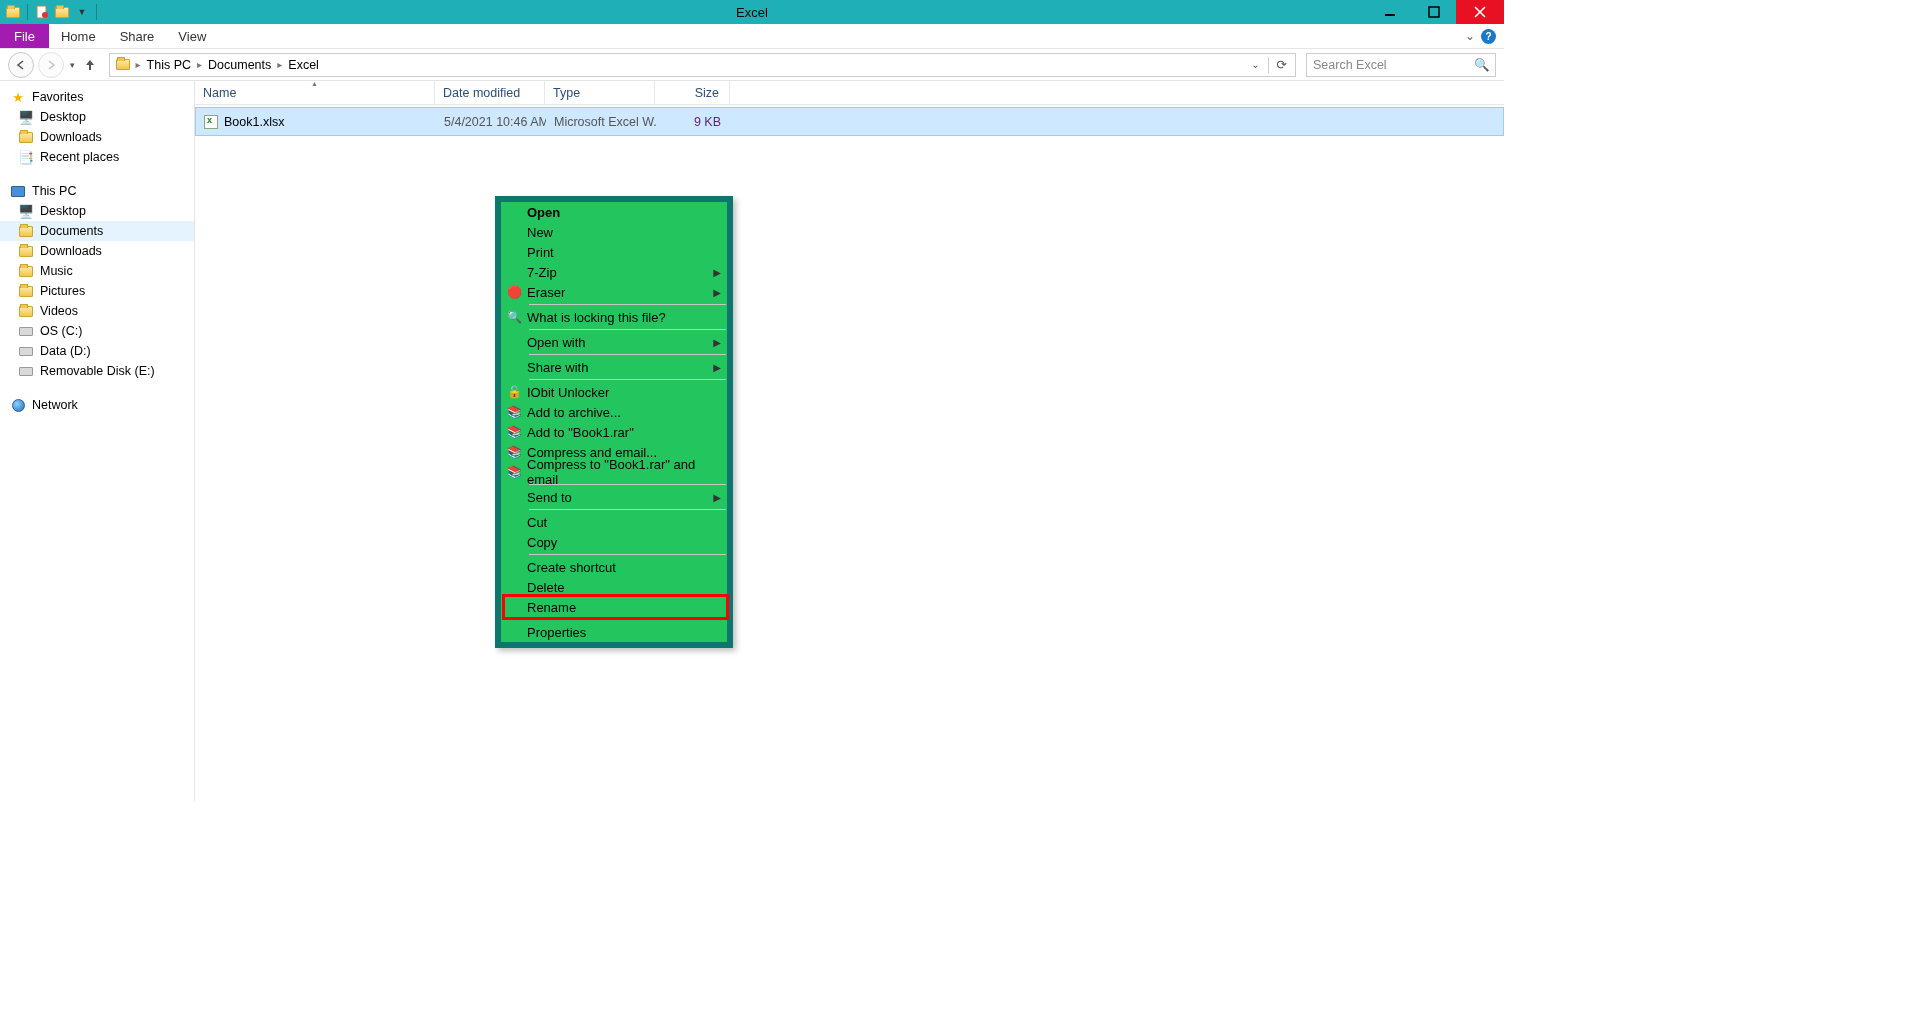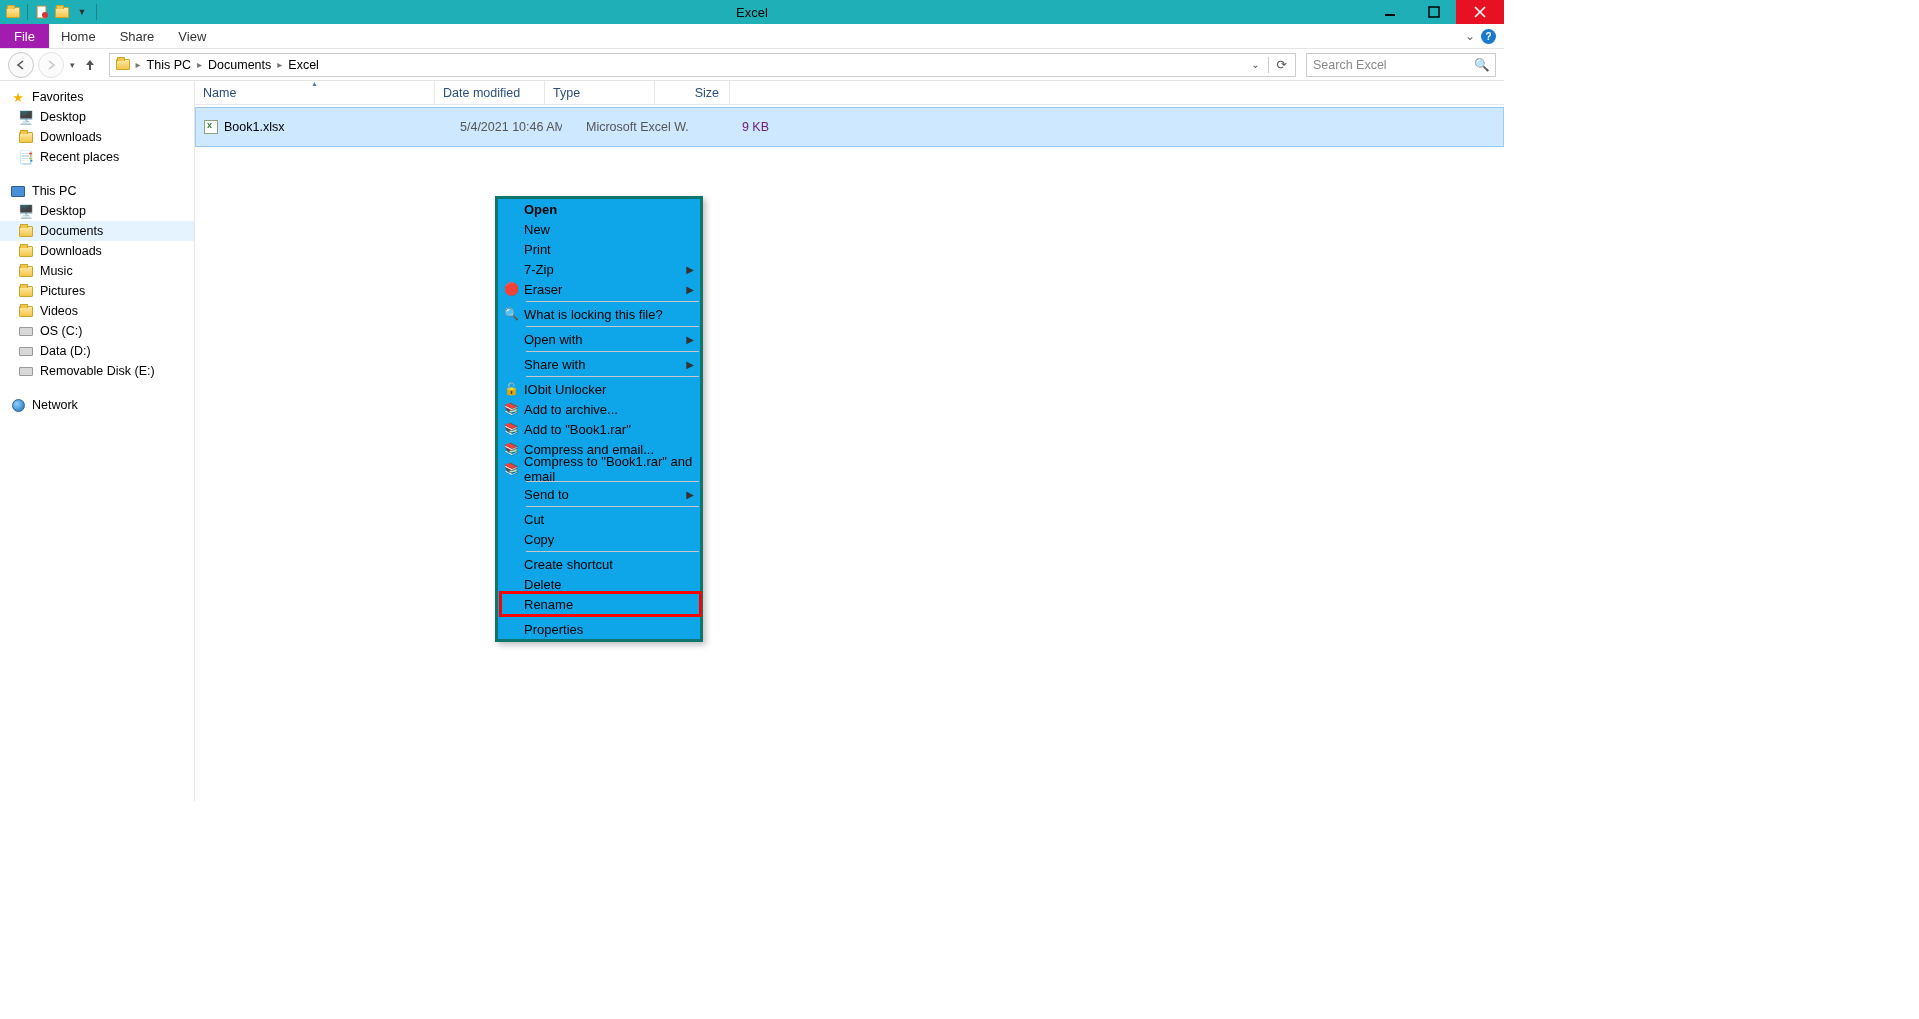--- a/index.html
+++ b/index.html
@@ -55,31 +55,31 @@
 
 .content { flex:1; position:relative; }
 .col-headers { display:flex; height:24px; border-bottom:1px solid #e8e8e8; align-items:center; color:#2b4e7c; font-size:12.5px; }
 .col-headers .col { padding-left:8px; border-right:1px solid #e8e8e8; height:100%; display:flex; align-items:center; position:relative; }
 .col-name { width:240px; padding-left:8px !important; }
 .col-name .sort { position:absolute; left:50%; top:-2px; transform:translateX(-50%); font-size:8px; color:#5a7ca8; }
 .col-date { width:110px; }
 .col-type { width:110px; }
 .col-size { width:75px; justify-content:flex-end; padding-right:10px; }
 
-.file-row { display:flex; align-items:center; height:40px; background:#cde8ff; border:1px solid #9cccf3; margin-top:2px;gap:16px; }
+.file-row { display:flex; align-items:center; height:29px; background:#cde8ff; border:1px solid #9cccf3; margin-top:2px; }
 .file-row .cell { padding-left:8px; display:flex; align-items:center; gap:6px; height:100%; overflow:hidden; white-space:nowrap; }
 .file-row .c-name { width:240px; }
 .file-row .c-date { width:110px; color:#555; }
 .file-row .c-type { width:110px; color:#555; }
 .file-row .c-size { width:75px; justify-content:flex-end; padding-right:10px; color:#701a75; }
 
 
 .context-menu {
-  position:absolute; left:300px; top:115px; width:208px;
-  background:#0ea5e9; border:3px solid #0f766e;
+  position:absolute; left:300px; top:115px; width:238px;
+  background:#22c55e; border:6px solid #0f766e;
   box-shadow: 3px 3px 6px rgba(0,0,0,0.25);
   z-index:100; font-size:13px; color:#000;
 }
 .context-menu .row { display:flex; align-items:center; height:20px; padding: 0 6px 0 4px; position:relative; }
 .context-menu .row .mico { width:20px; display:flex; justify-content:center; font-size:12px; }
 .context-menu .row .mlbl { flex:1; padding-left:2px; }
 .context-menu .row .arrow { font-size:10px; color:#333; }
 .context-menu .row.bold .mlbl { font-weight:bold; }
 .context-menu .sepline { height:1px; background:#c7c7c7; margin: 2px 1px 2px 28px; }
 .context-menu .highlight-box {

